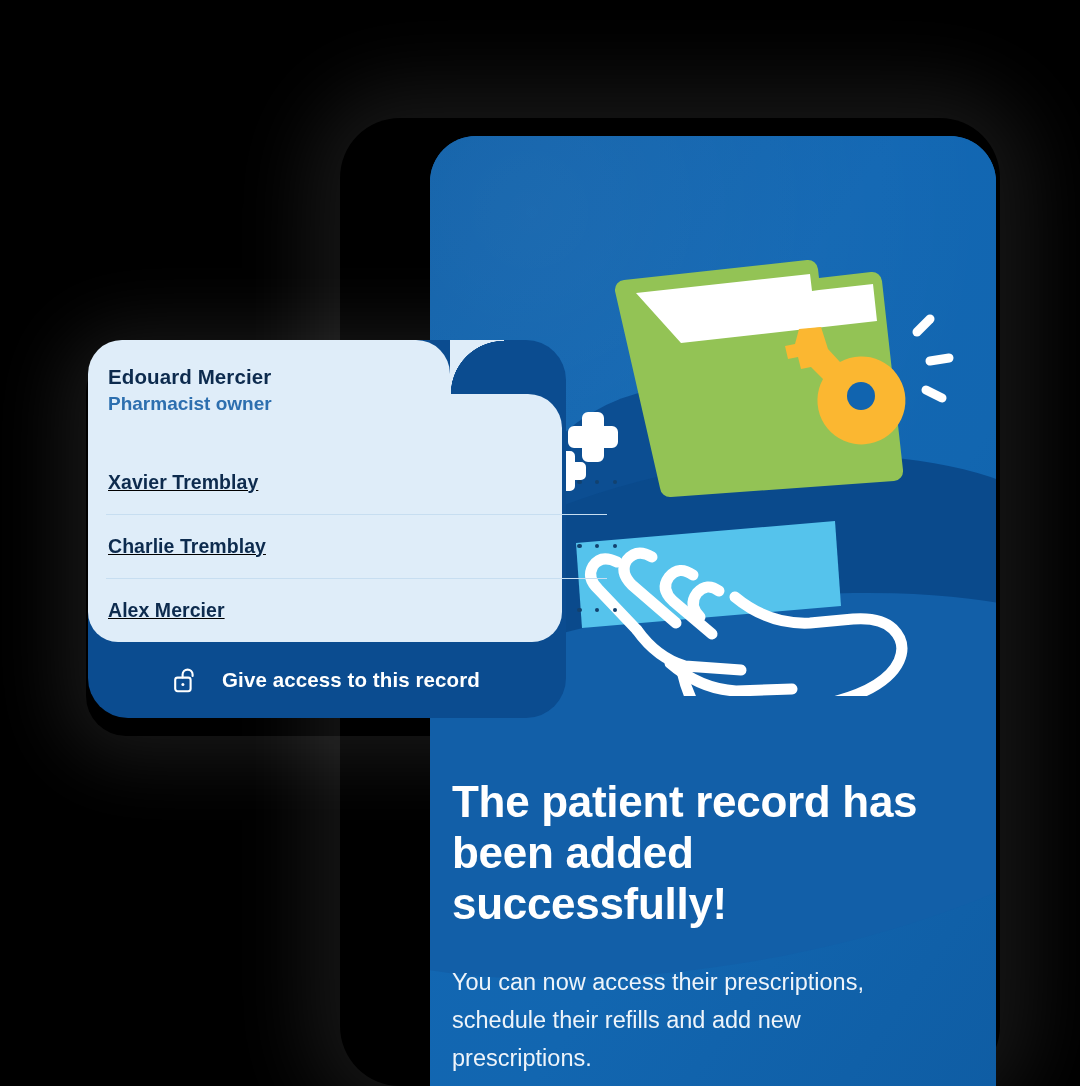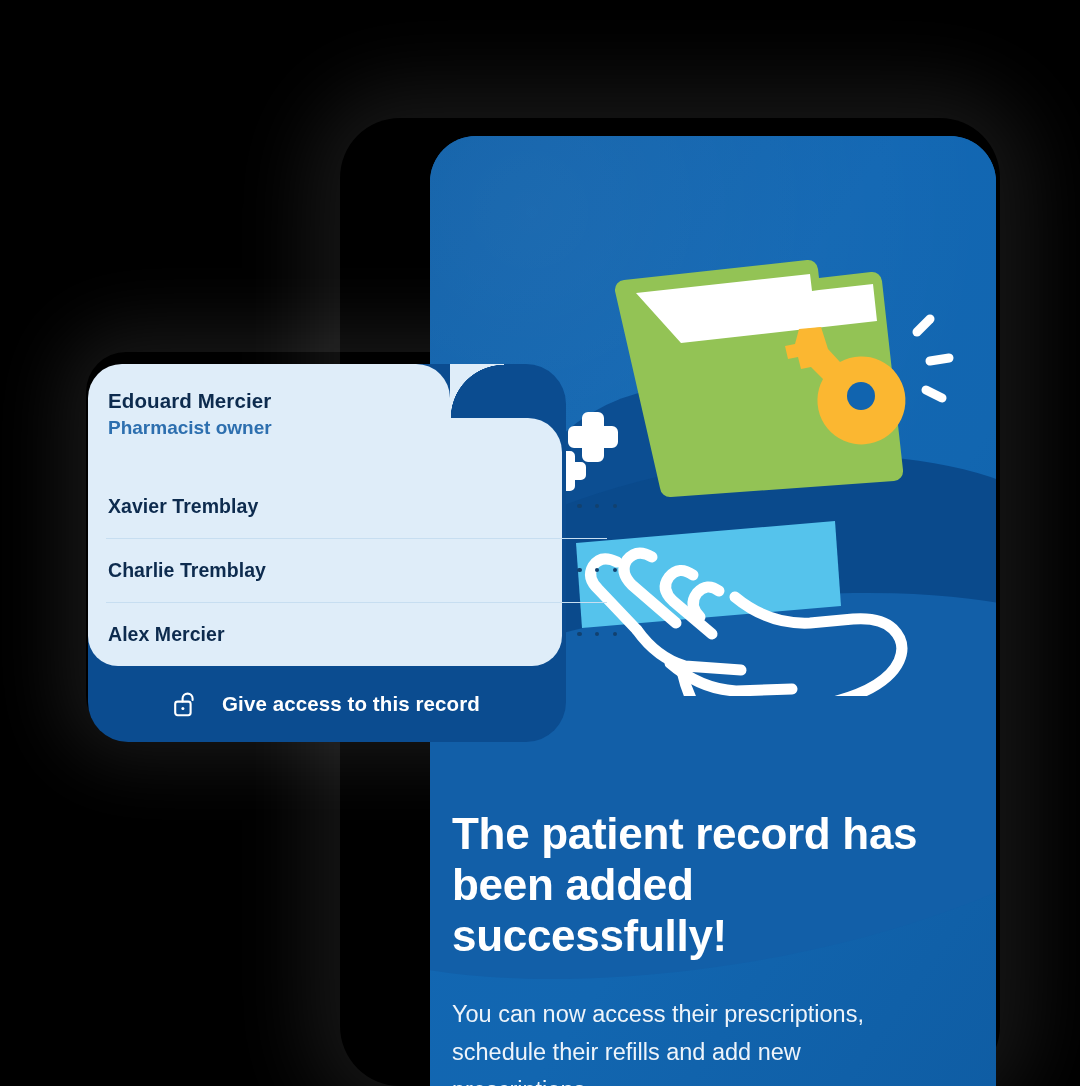--- a/index.html
+++ b/index.html
@@ -106,36 +106,35 @@
     top: 640px;
     width: 520px;
   }
   #headline {
     color: #FFFFFF;
     font-size: 44px;
     line-height: 51px;
     font-weight: 700;
     letter-spacing: -0.3px;
     max-width: 505px;
-    margin-top: 32px;
   }
   #subcopy {
     margin-top: 34px;
     color: #EEF4FA;
     font-size: 23.5px;
     line-height: 38px;
     font-weight: 400;
     max-width: 470px;
   }
 
   
   #access-card {
     position: absolute;
     left: 88px;
-    top: 364px;
+    top: 340px;
     width: 478px;
     height: 378px;
   }
 
   
   #card-footer {
     position: absolute;
     left: 0;
     top: 0;
     width: 478px;
@@ -185,20 +184,21 @@
     font-size: 19px;
     font-weight: 700;
   }
 
   
   #member-rows {
     position: absolute;
     left: 0;
     top: 110px;
     width: 547px;
+    text-decoration: underline;
   }
   .member-row {
     position: relative;
     height: 64px;
     display: flex;
     align-items: center;
     padding: 0 0 0 20px;
   }
   .member-row + .member-row::before {
     content: "";

